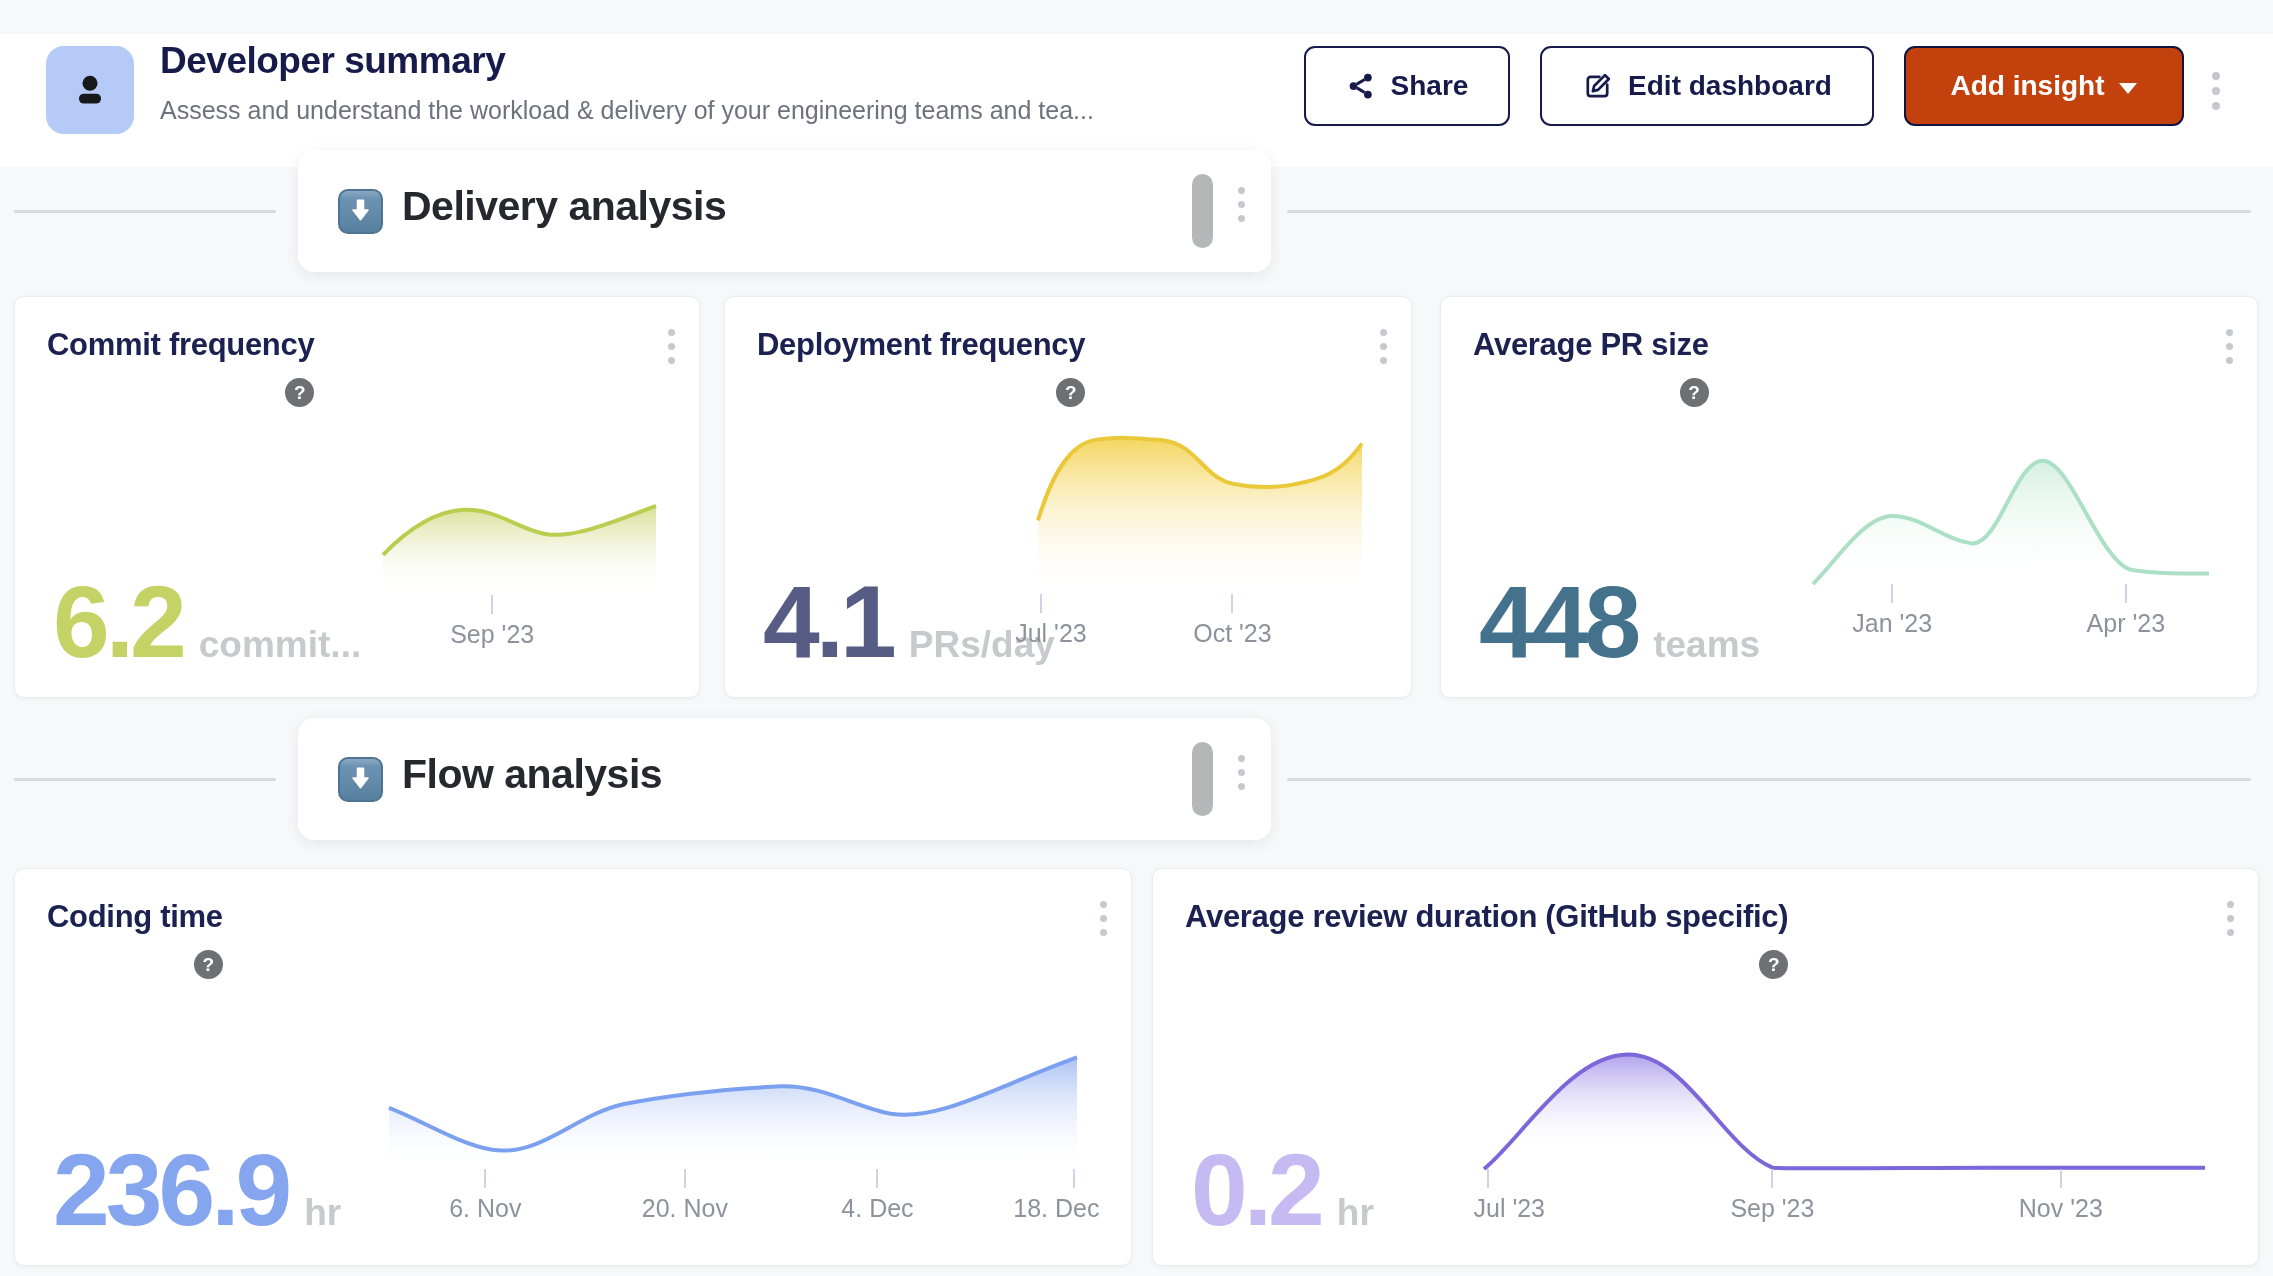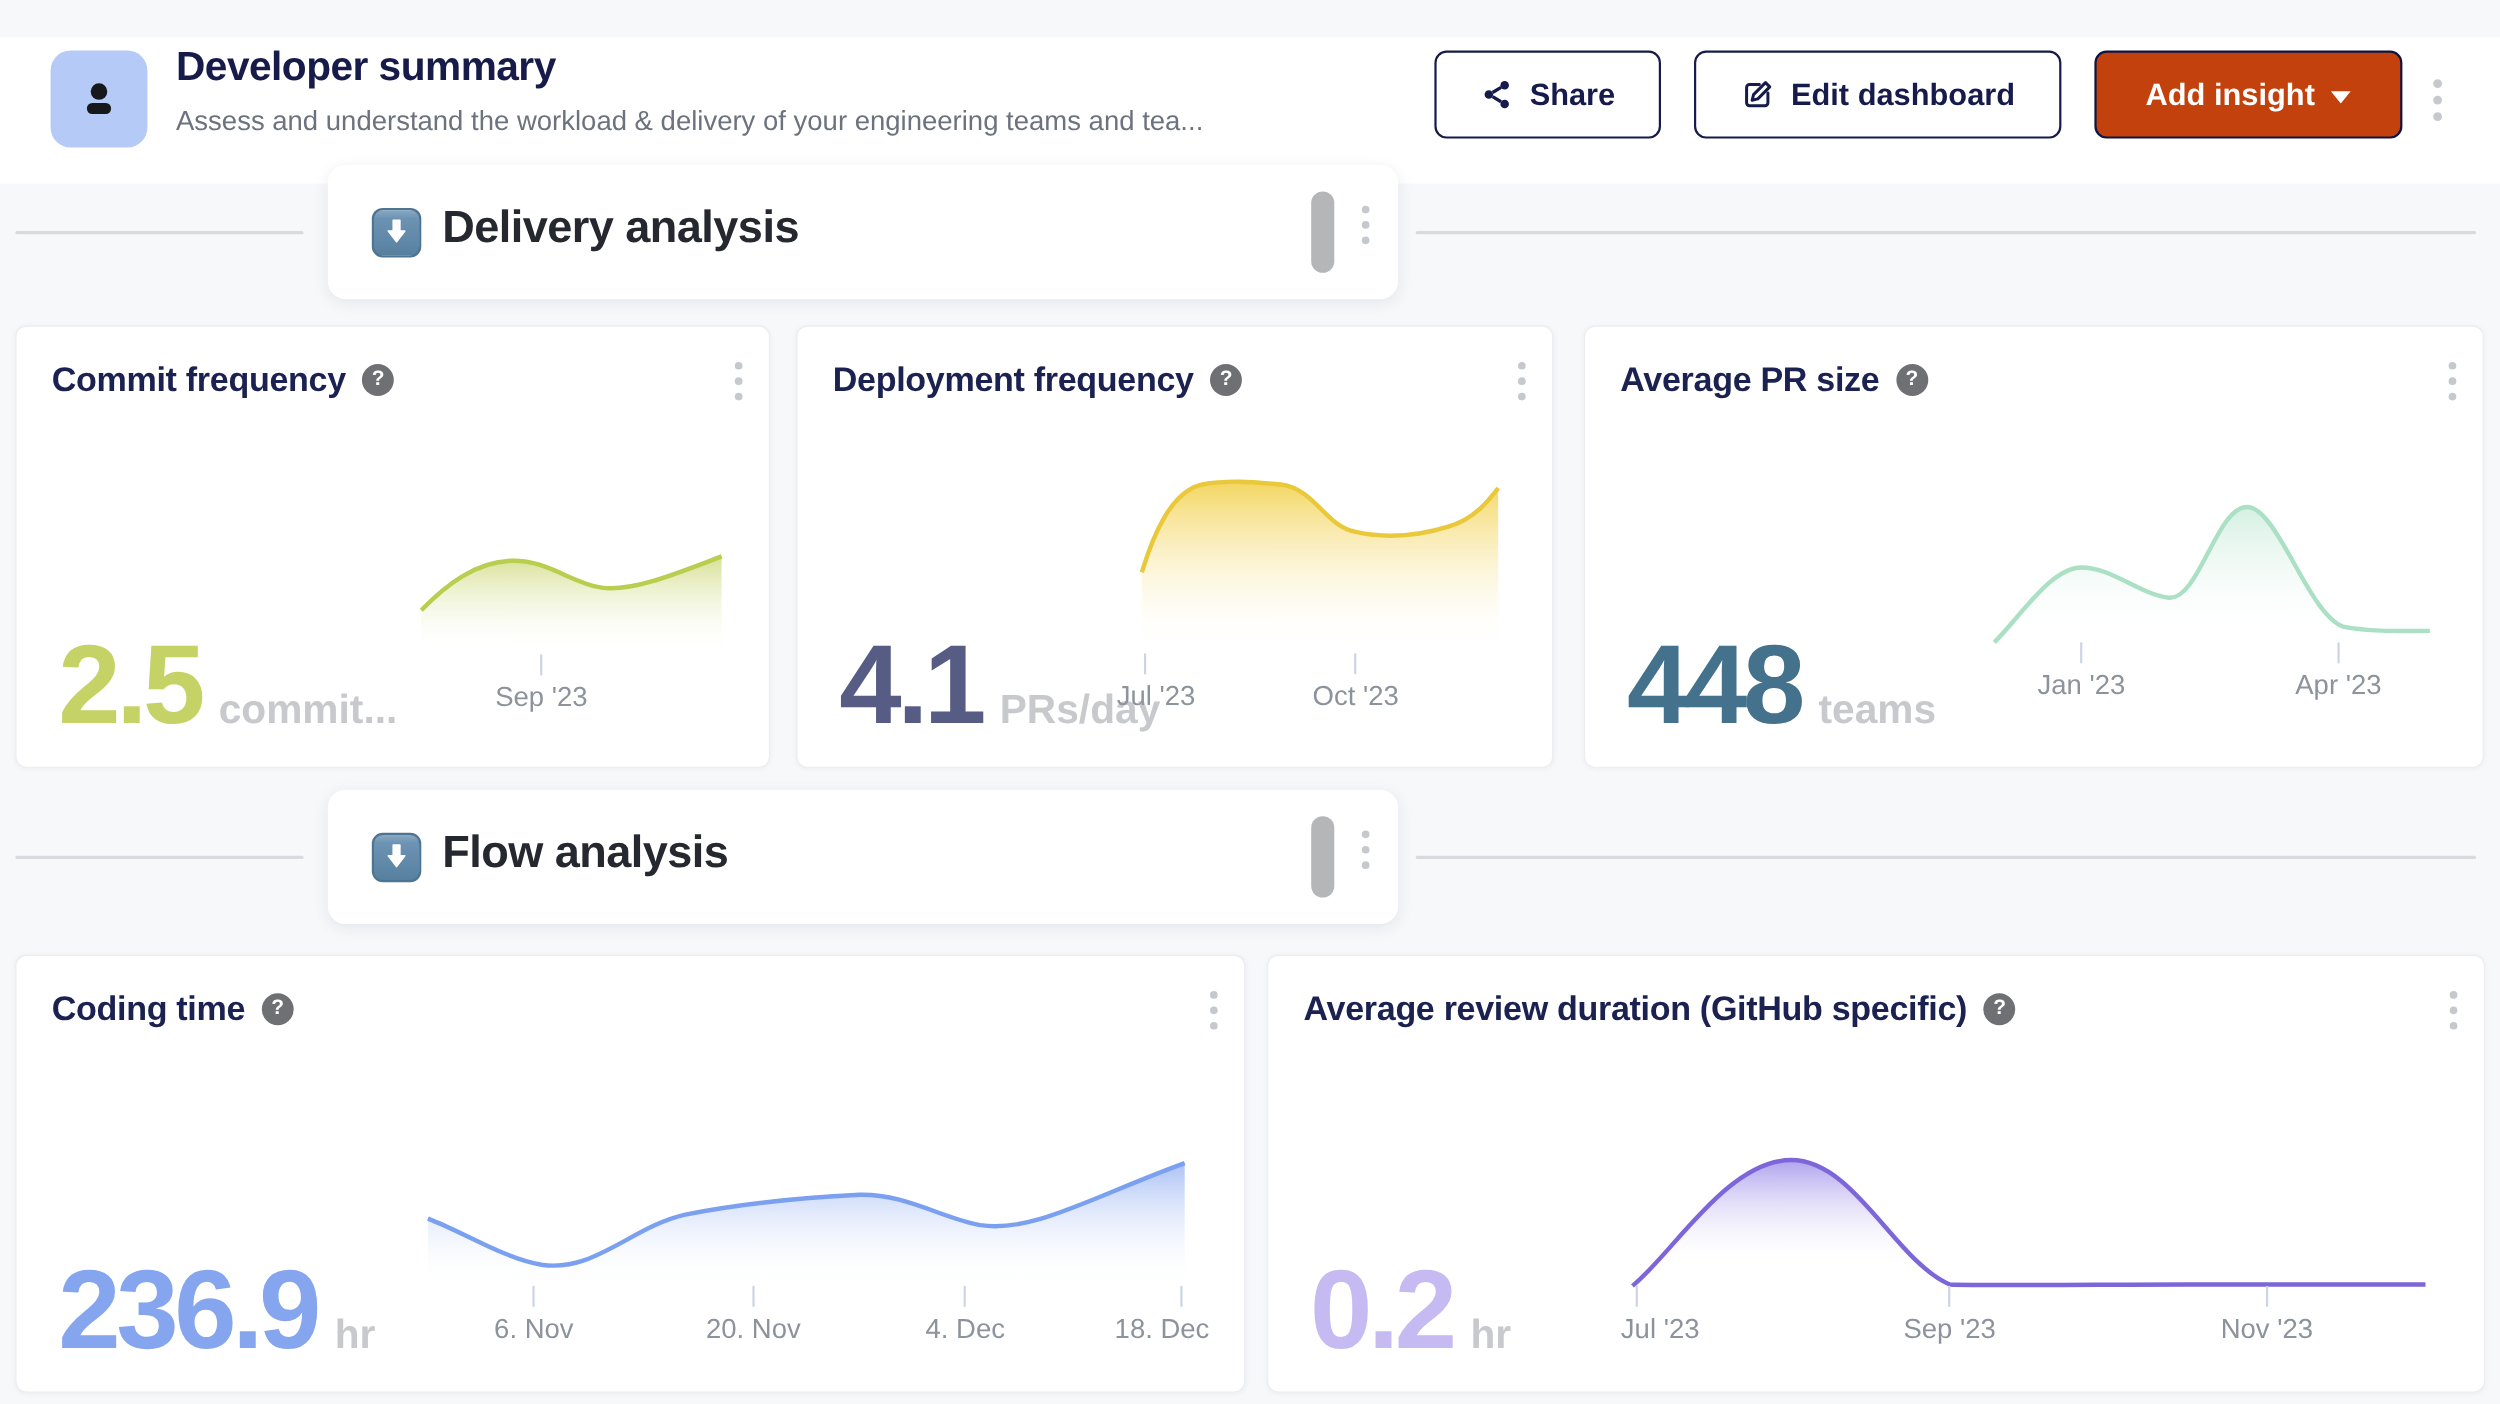--- a/index.html
+++ b/index.html
@@ -48,21 +48,21 @@
 
   
   .card { position:absolute; background:#ffffff; border:1px solid #ebedf0; border-radius:10px;
           box-shadow:0 1px 5px rgba(25,35,65,.05); }
   #card0 { left:14px;   top:296px; width:686px;  height:402px; }
   #card1 { left:724px;  top:296px; width:688px;  height:402px; }
   #card2 { left:1440px; top:296px; width:818px;  height:402px; }
   #card3 { left:14px;   top:868px; width:1118px; height:398px; }
   #card4 { left:1152px; top:868px; width:1107px; height:398px; }
 
-  .card-head { position:absolute; left:32px; top:30px; display:flex; align-items:center; gap:15px; }
+  .card-head { position:absolute; left:32px; top:30px; display:flex; align-items:flex-end; gap:15px;flex-direction:column; }
   .card-title { font-size:31px; font-weight:700; color:#1b2150; white-space:nowrap; letter-spacing:-0.3px; }
   .help { width:29px; height:29px; border-radius:50%; background:#6e7073; color:#fff; font-size:19px; font-weight:700;
           display:flex; align-items:center; justify-content:center; cursor:pointer; }
   .card-kebab { position:absolute; right:24px; top:32px; }
   .card-kebab i { width:7px; height:7px; gap:6px; }
 
   .vrow { position:absolute; left:38px; bottom:24px; display:flex; align-items:baseline; gap:16px; }
   .vnum { font-size:102px; font-weight:700; letter-spacing:-4px; line-height:1; }
   .vunit { font-size:37px; font-weight:600; color:#c7c9cd; }
   .vc0 { color:#c5d266; } .vc1 { color:#575c85; } .vc2 { color:#44718c; } .vc3 { color:#86a5ef; } .vc4 { color:#c5baf2; }
@@ -147,21 +147,21 @@
     <div class="card-head">
       <span class="card-title">Commit frequency</span>
       <span class="help">?</span>
     </div>
     <div class="kebab card-kebab">
         <i></i>
         <i></i>
         <i></i>
       </div>
     <div class="vrow">
-      <span class="vnum vc0">2.5</span>
+      <span class="vnum vc0">6.2</span>
       <span class="vunit">commit...</span>
     </div>
     <div class="chart" id="chart0">
       <svg viewBox="0 0 100 100" preserveAspectRatio="none">
         <defs>
           <linearGradient id="g0" x1="0" y1="0" x2="0" y2="1">
             <stop offset="0" stop-opacity="0.85" stop-color="#cfdb80"></stop>
             <stop offset="1" stop-color="#ffffff" stop-opacity="0"></stop>
           </linearGradient>
         </defs>

